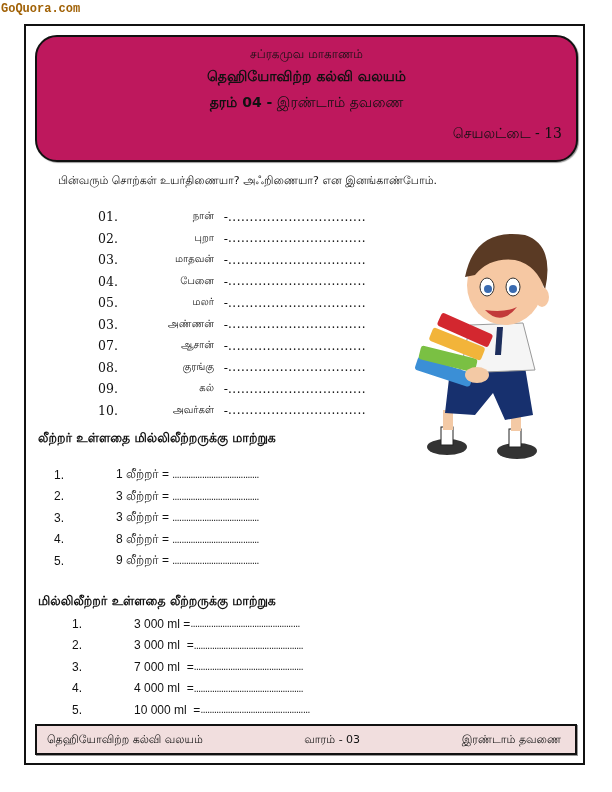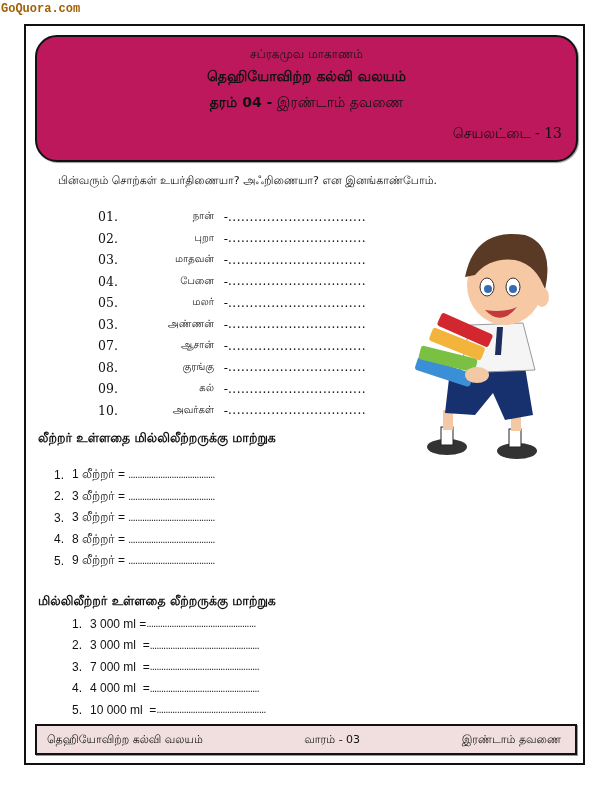--- a/index.html
+++ b/index.html
@@ -44,21 +44,21 @@
       position: absolute; left: 38px; font-size: 12.5px; font-weight: bold;
       font-family: "DejaVu Sans", sans-serif;
     }
     .sec1-title { top: 430px; }
     .sec2-title { top: 593px; }
     .conv-list { position: absolute; font-family: "Liberation Sans", sans-serif; font-size: 12px; }
     .conv1 { left: 54px; top: 464px; }
     .conv2 { left: 72px; top: 613px; }
     .conv-row { height: 21.5px; display: flex; align-items: center; }
     .conv-num { width: 18px; }
-    .conv-text { white-space: pre; }
+    .conv-text { white-space: pre; margin-left: 44px; }
     .conv-dots { letter-spacing: -0.5px; font-size: 10px; }
 
     .illustration { position: absolute; left: 405px; top: 215px; width: 170px; height: 250px; }
 
     .footer-box {
       position: absolute; left: 35px; top: 724px; width: 542px; height: 31px;
       border: 2px solid #111; background: #f1dede; box-sizing: border-box;
       box-shadow: 1px 1px 0 rgba(0,0,0,0.4);
       display: flex; align-items: center; justify-content: space-between;
       padding: 0 14px 0 10px; font-size: 11px; font-family: "DejaVu Sans", sans-serif;

